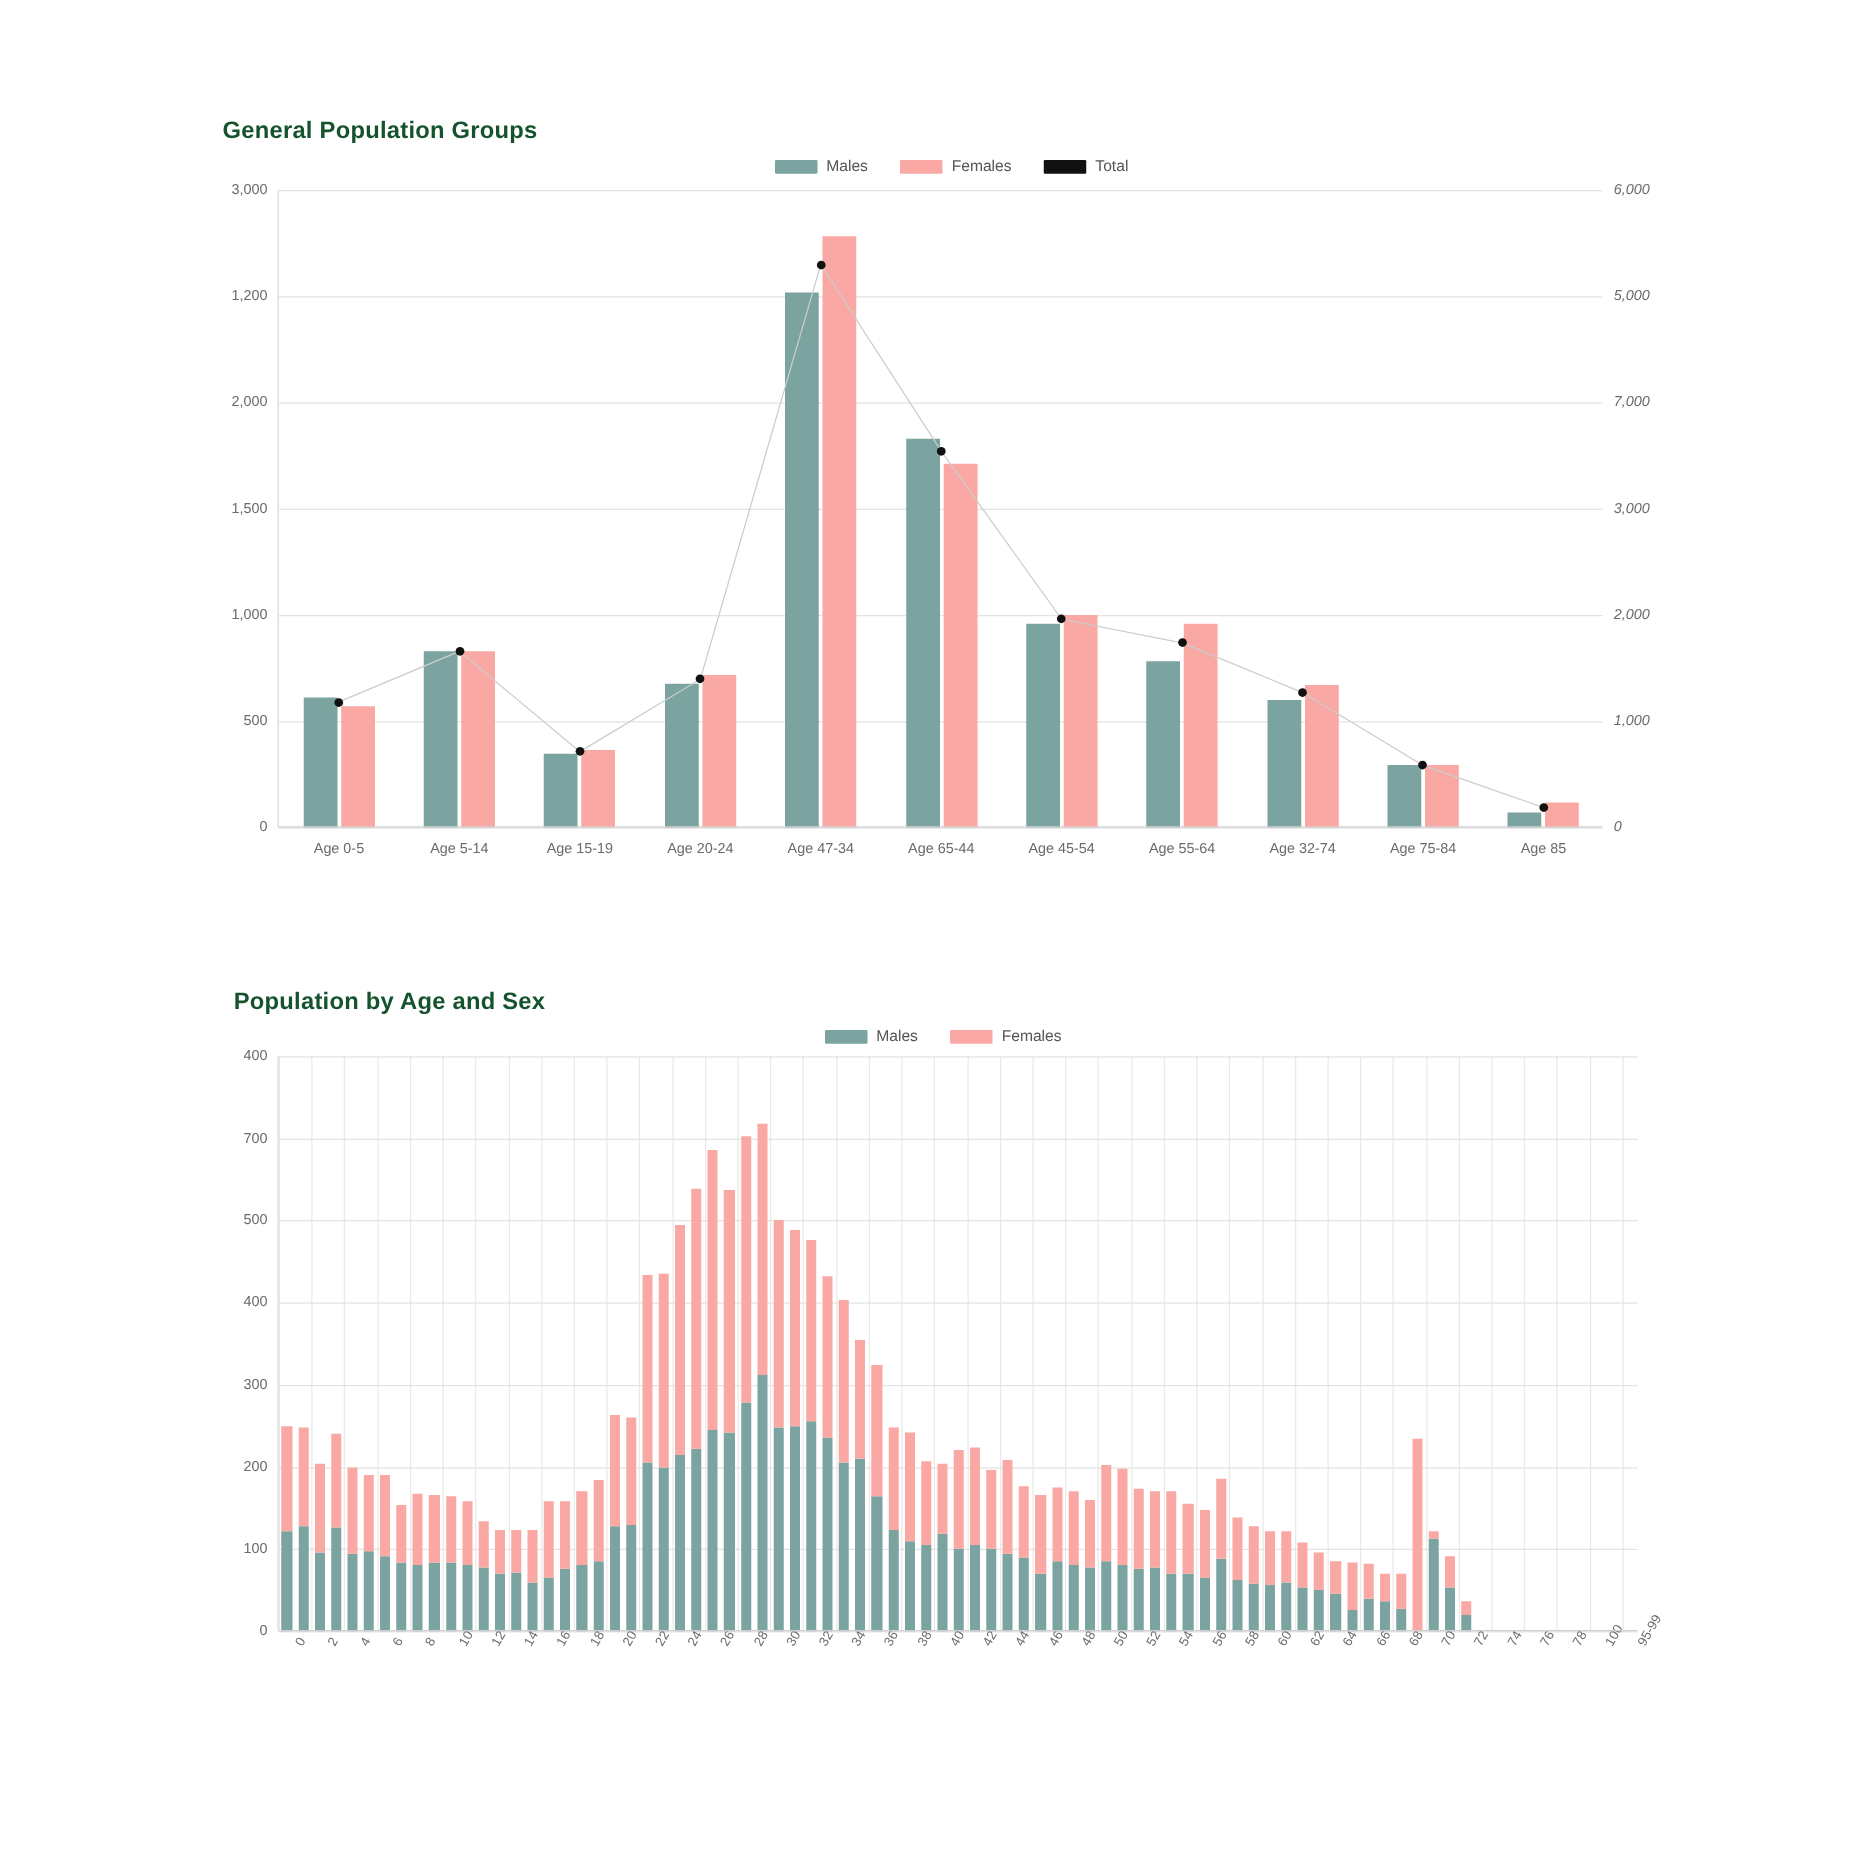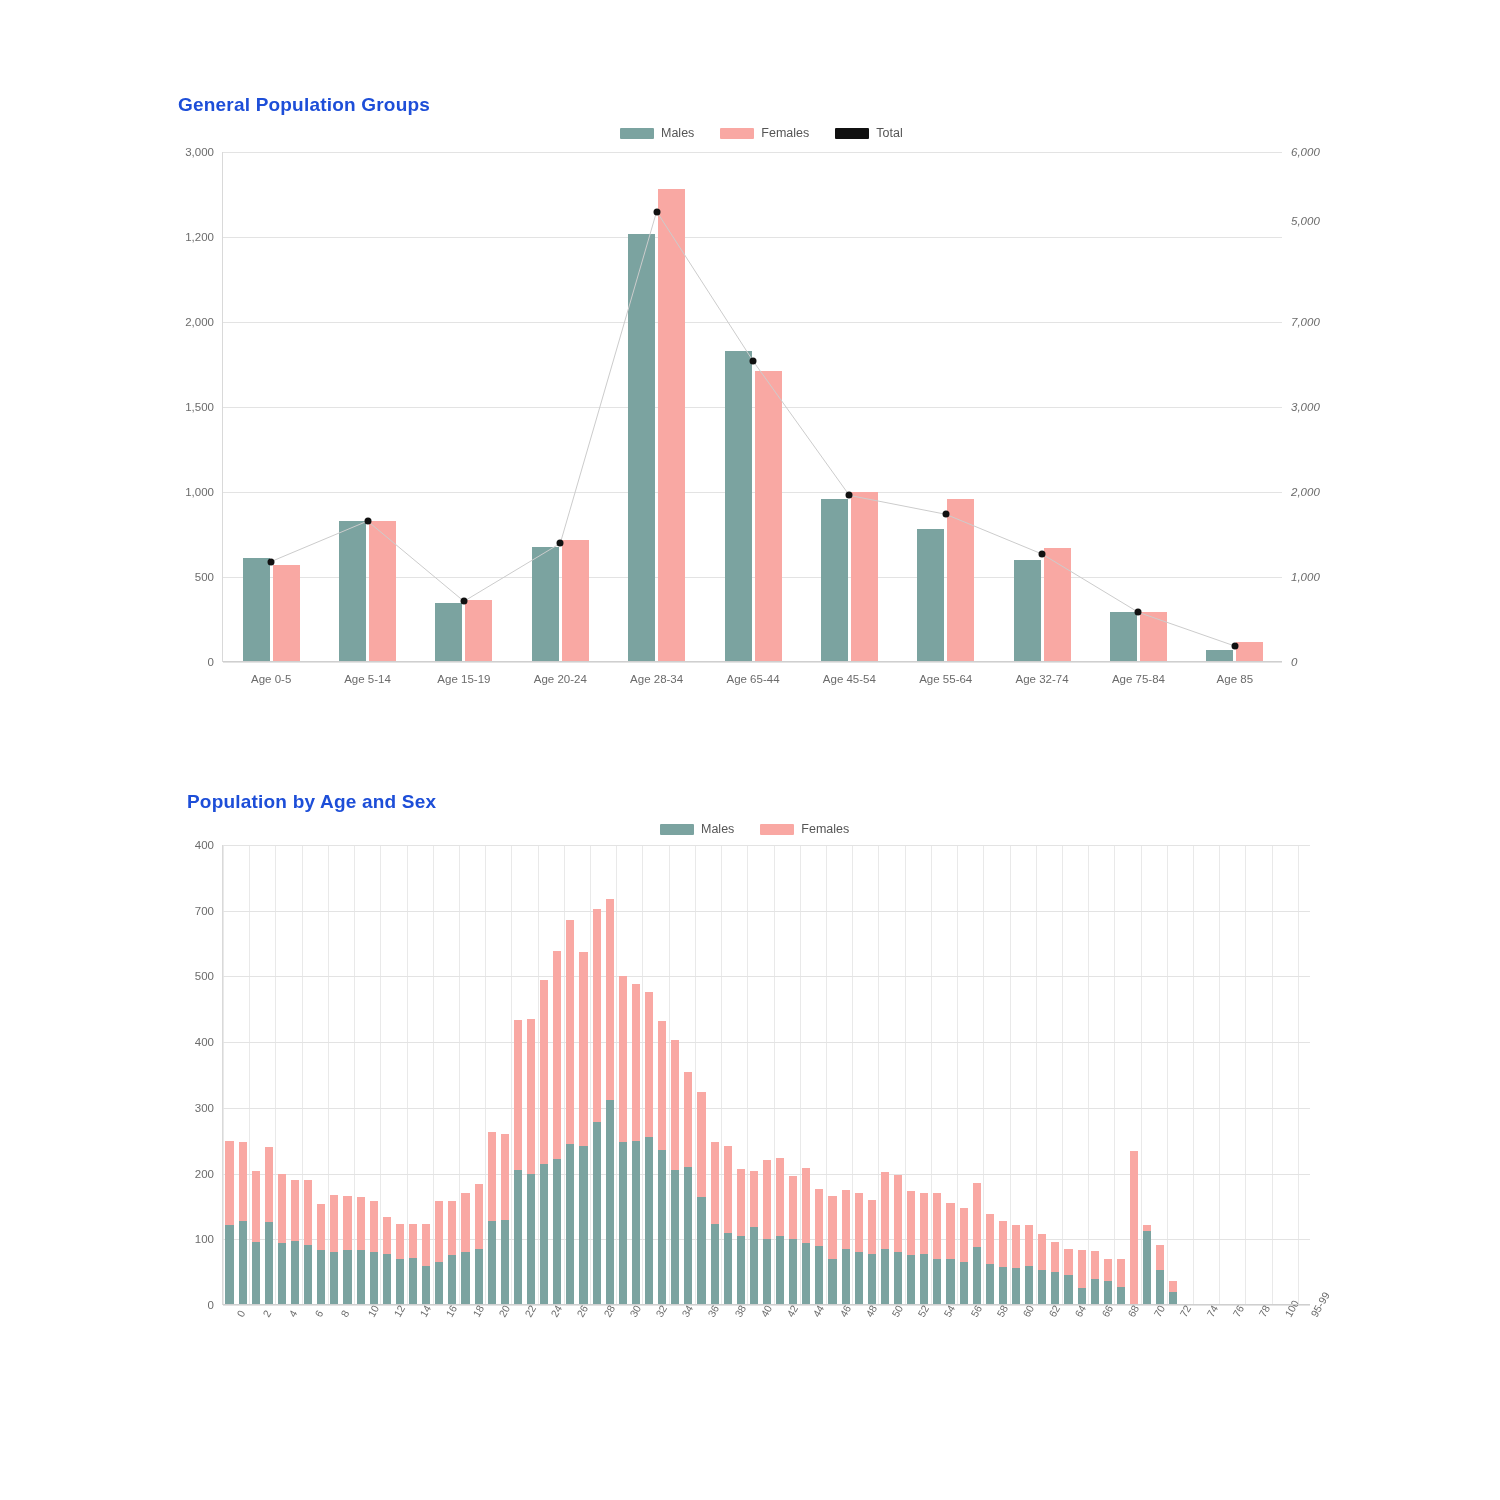--- a/index.html
+++ b/index.html
@@ -26,21 +26,21 @@
     position: absolute;
     background: #ffffff;
   }
   #panel-general { left: 0px;  top: 0px;   width: 1500px; height: 760px; }
   #panel-detail  { left: 0px;  top: 760px; width: 1500px; height: 740px; }
 
   .chart-title {
     position: absolute;
     font-size: 19px;
     font-weight: bold;
-    color: #1d4ed8;
+    color: #14532d;
     letter-spacing: 0.2px;
   }
   #title-general { left: 178px; top: 78px; }
   #title-detail  { left: 187px; top: 15px; }
 
   
   .legend {
     position: absolute;
     display: flex;
     align-items: center;
@@ -231,29 +231,29 @@
           <div class="ytick" style="top: 170px;">2,000</div>
           <div class="ytick" style="top: 85px;">1,200</div>
           <div class="ytick" style="top: 0px;">3,000</div>
         </div>
       <div class="bars-layer" id="layer-general-yticks-right">
           <div class="ytick-right" style="top: 510px;">0</div>
           <div class="ytick-right" style="top: 425px;">1,000</div>
           <div class="ytick-right" style="top: 340px;">2,000</div>
           <div class="ytick-right" style="top: 255px;">3,000</div>
           <div class="ytick-right" style="top: 170px;">7,000</div>
-          <div class="ytick-right" style="top: 69px;">5,000</div>
+          <div class="ytick-right" style="top: 85px;">5,000</div>
           <div class="ytick-right" style="top: 0px;">6,000</div>
         </div>
       <div class="bars-layer" id="layer-general-xticks">
           <div class="cat-label" style="left: 48.1818px;">Age 0-5</div>
           <div class="cat-label" style="left: 144.545px;">Age 5-14</div>
           <div class="cat-label" style="left: 240.909px;">Age 15-19</div>
           <div class="cat-label" style="left: 337.273px;">Age 20-24</div>
-          <div class="cat-label" style="left: 433.636px;">Age 28-34</div>
+          <div class="cat-label" style="left: 433.636px;">Age 47-34</div>
           <div class="cat-label" style="left: 530px;">Age 65-44</div>
           <div class="cat-label" style="left: 626.364px;">Age 45-54</div>
           <div class="cat-label" style="left: 722.727px;">Age 55-64</div>
           <div class="cat-label" style="left: 819.091px;">Age 32-74</div>
           <div class="cat-label" style="left: 915.455px;">Age 75-84</div>
           <div class="cat-label" style="left: 1011.82px;">Age 85</div>
         </div>
       <div class="axis-base"></div>
     </div>
   </section>

